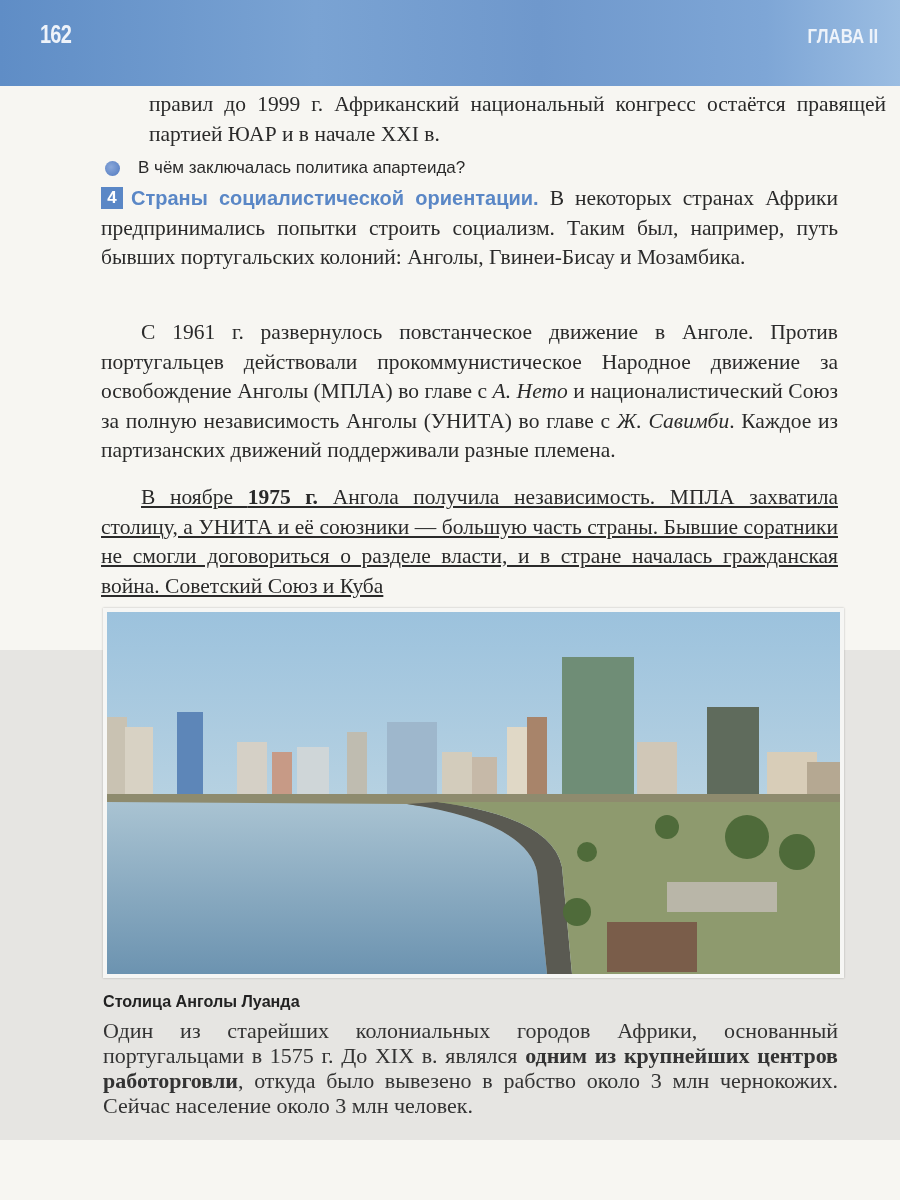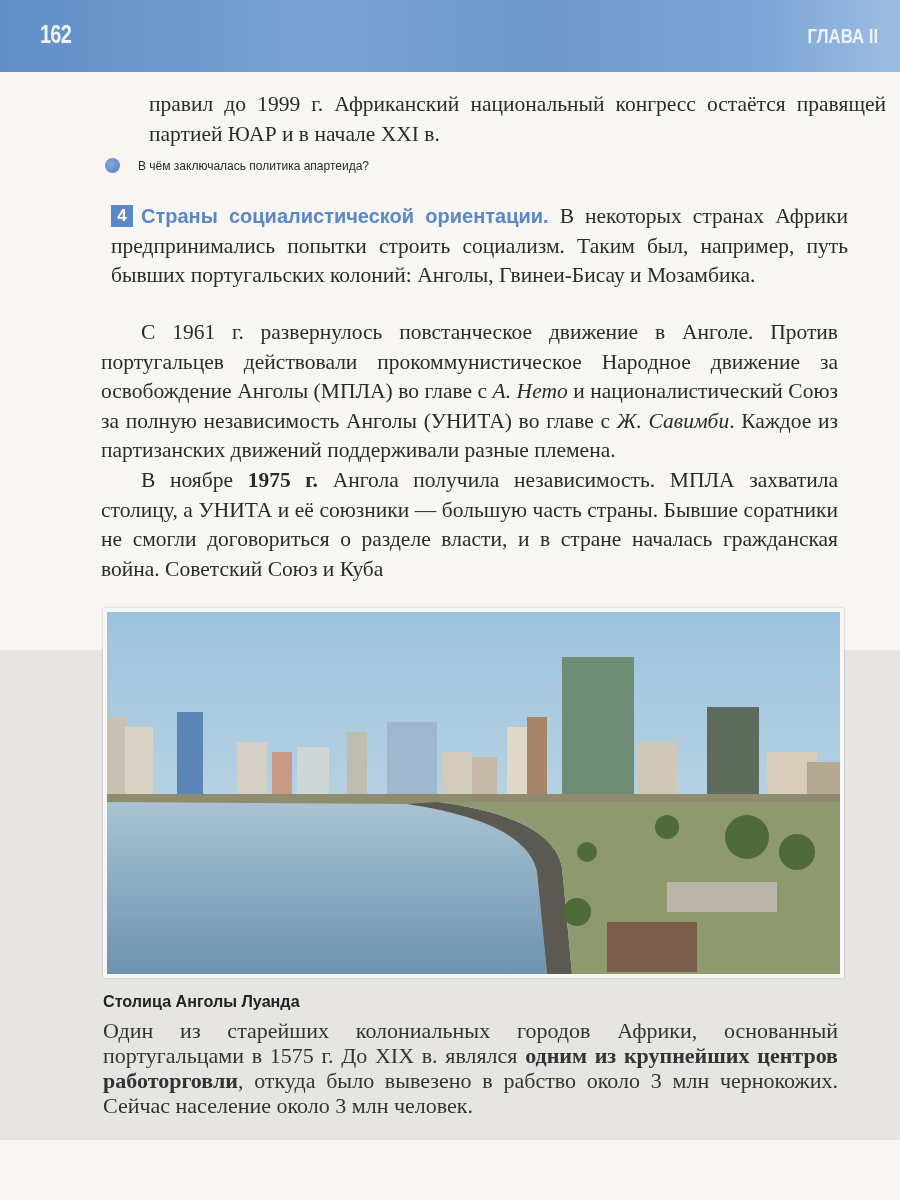--- a/index.html
+++ b/index.html
@@ -3,21 +3,21 @@
   <meta charset="utf-8">
   <style>
     html, body { margin: 0; padding: 0; }
     body {
       width: 900px; height: 1200px; overflow: hidden; position: relative;
       background: #f7f6f2;
       font-family: "Liberation Serif", "DejaVu Serif", serif;
       color: #2a2a2a;
     }
     .header {
-      position: absolute; left: 0; top: 0; width: 900px; height: 72px;
+      position: absolute; left: 0; top: 0; width: 900px; height: 86px;
       background: linear-gradient(90deg, #5f8dc6 0%, #7aa3d3 35%, #6f98cc 60%, #7ea6d6 85%, #9bbde2 100%);
     }
     .page-num {
       position: absolute; left: 40px; top: 20px;
       font-family: "Liberation Sans", "DejaVu Sans", sans-serif;
       font-weight: bold; font-size: 25px; color: #eef3fa; letter-spacing: -1px;
       transform: scaleX(0.8); transform-origin: left;
     }
     .chapter {
       position: absolute; right: 22px; top: 24px;
@@ -26,42 +26,42 @@
       transform: scaleX(0.8); transform-origin: right;
     }
     .text {
       position: absolute; left: 101px; width: 737px;
       font-size: 21.5px; line-height: 29.5px; text-align: justify;
     }
     .p1 { top: 90px; margin-left: 48px; }
     .question {
       position: absolute; left: 105px; top: 158px;
       font-family: "Liberation Sans", "DejaVu Sans", sans-serif;
-      font-size: 12px; color: #2a2a2a;
+      font-size: 17px; color: #2a2a2a;
       display: flex; align-items: center;
     }
     .dot {
       width: 15px; height: 15px; border-radius: 50%;
       background: radial-gradient(circle at 40% 40%, #8aa8da, #4f78bf);
       margin-right: 18px;
     }
-    .p2 { top: 202px; margin-left: 10px; }
+    .p2 { top: 184px; }
     .sec-num {
       display: inline-block; width: 22px; height: 22px; line-height: 22px;
       background: #5a87c6; color: #fff; text-align: center;
       font-family: "Liberation Sans", "DejaVu Sans", sans-serif; font-weight: bold;
       font-size: 17px; vertical-align: 2px; margin-right: 8px;
     }
     .sec-title {
       font-family: "Liberation Sans", "DejaVu Sans", sans-serif; font-weight: bold;
       color: #5a87c6; font-size: 20px;
     }
     .indent { text-indent: 40px; }
     .p3 { top: 318px; }
-    .p4 { top: 466px; }
+    .p4 { top: 483px; text-decoration: underline; }
     b { font-weight: bold; }
     i { font-style: italic; }
     .caption-band {
       position: absolute; left: 0; top: 650px; width: 900px; height: 490px;
       background: #e6e5e2;
     }
     .photo {
       position: absolute; left: 103px; top: 608px; width: 733px; height: 362px;
       border: 4px solid #f6f6f4; box-shadow: 0 0 2px rgba(0,0,0,0.25); overflow: hidden;
     }

